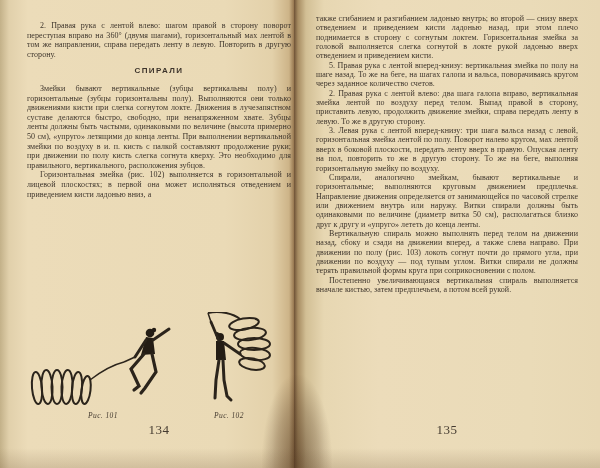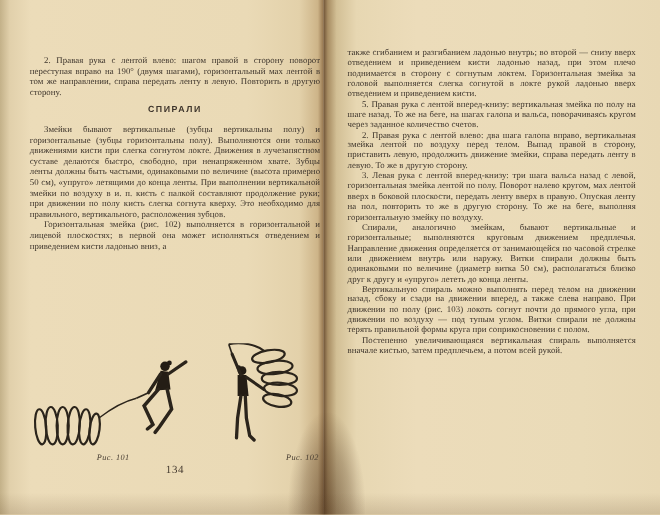--- a/index.html
+++ b/index.html
@@ -22,59 +22,59 @@
     background:radial-gradient(ellipse at 50% 75%, rgba(74,48,26,.55) 0%, rgba(74,48,26,.25) 45%, rgba(74,48,26,0) 72%);
     pointer-events:none;
   }
   .bottom-shade{
     position:absolute;left:0;top:448px;width:600px;height:20px;
     background:linear-gradient(180deg, rgba(90,62,35,0) 0%, rgba(90,62,35,.18) 100%);
     pointer-events:none;
   }
   .textblock{
     position:absolute;text-align:justify;
-    font-size:8px;line-height:9.6px;letter-spacing:.05px;margin-top:29px;
+    font-size:8px;line-height:9.6px;letter-spacing:.05px;
   }
   .tb-left{left:27px;top:21px;width:264px;}
   .tb-right{left:316px;top:14px;width:262px;line-height:9.35px;}
   .textblock p{margin:0;padding:0;}
   .textblock p.indent{text-indent:13px;}
   .sect{
     font-family:"Liberation Sans", sans-serif;font-weight:bold;
     font-size:8px;letter-spacing:1.4px;text-align:center;
     margin:7px 0 8px 0;
   }
   .figures-svg{position:absolute;left:28px;top:312px;}
   .figcap{
     position:absolute;top:411px;font-style:italic;font-size:7.5px;
     letter-spacing:.4px;color:#453b30;
   }
   .cap-101{left:88px;}
-  .cap-102{left:214px;margin-left:46px;}
+  .cap-102{left:214px;}
   .pagenum{
-    position:absolute;top:422px;text-align:center;font-size:10px;
+    position:absolute;top:422px;text-align:center;font-size:13px;
     letter-spacing:.5px;color:#453b30;
   }
   .pn-left{left:27px;width:264px;}
   .pn-right{left:318px;width:258px;}
   svg .ink-line{stroke:#2b241b;fill:none;}
   svg .ink-fill{fill:#241d15;stroke:none;}
 </style>
 </head>
 <body>
 
 <div class="spread">
 
   <div class="page page-left"></div>
   <div class="page page-right"></div>
   <div class="gutter-blot"></div>
   <div class="bottom-shade"></div>
 
   <div class="textblock tb-left">
-    <p class="indent">2. Правая рука с лентой влево: шагом правой в сторону поворот переступая вправо на 190° (двумя шагами), горизонтальный мах лентой в том же направлении, справа передать ленту в левую. Повторить в другую сторону.</p>
+    <p class="indent">2. Правая рука с лентой влево: шагом правой в сторону поворот переступая вправо на 360° (двумя шагами), горизонтальный мах лентой в том же направлении, справа передать ленту в левую. Повторить в другую сторону.</p>
     <h2 class="sect">СПИРАЛИ</h2>
     <p class="indent">Змейки бывают вертикальные (зубцы вертикальны полу) и горизонтальные (зубцы горизонтальны полу). Выполняются они только движениями кисти при слегка согнутом локте. Движения в лучезапястном суставе делаются быстро, свободно, при ненапряженном хвате. Зубцы ленты должны быть частыми, одинаковыми по величине (высота примерно 50 см), «упруго» летящими до конца ленты. При выполнении вертикальной змейки по воздуху в и. п. кисть с палкой составляют продолжение руки; при движении по полу кисть слегка согнута кверху. Это необходимо для правильного, вертикального, расположения зубцов.</p>
     <p class="indent">Горизонтальная змейка (рис. 102) выполняется в горизонтальной и лицевой плоскостях; в первой она может исполняться отведением и приведением кисти ладонью вниз, а</p>
   </div>
 
   <svg class="figures-svg" width="262" height="100" viewBox="0 0 262 100">
 
     <g>
       <g class="ink-line" stroke-width="2">
         <ellipse cx="9" cy="76" rx="5" ry="16" transform="rotate(-5 9 76)"></ellipse>
@@ -127,14 +127,15 @@
   <div class="textblock tb-right">
     <p>также сгибанием и разгибанием ладонью внутрь; во второй — снизу вверх отведением и приведением кисти ладонью назад, при этом плечо поднимается в сторону с согнутым локтем. Горизонтальная змейка за головой выполняется слегка согнутой в локте рукой ладонью вверх отведением и приведением кисти.</p>
     <p class="indent">5. Правая рука с лентой вперед-книзу: вертикальная змейка по полу на шаге назад. То же на беге, на шагах галопа и вальса, поворачиваясь кругом через заданное количество счетов.</p>
     <p class="indent">2. Правая рука с лентой влево: два шага галопа вправо, вертикальная змейка лентой по воздуху перед телом. Выпад правой в сторону, приставить левую, продолжить движение змейки, справа передать ленту в левую. То же в другую сторону.</p>
     <p class="indent">3. Левая рука с лентой вперед-книзу: три шага вальса назад с левой, горизонтальная змейка лентой по полу. Поворот налево кругом, мах лентой вверх в боковой плоскости, передать ленту вверх в правую. Опуская ленту на пол, повторить то же в другую сторону. То же на беге, выполняя горизонтальную змейку по воздуху.</p>
     <p class="indent">Спирали, аналогично змейкам, бывают вертикальные и горизонтальные; выполняются круговым движением предплечья. Направление движения определяется от занимающейся по часовой стрелке или движением внутрь или наружу. Витки спирали должны быть одинаковыми по величине (диаметр витка 50 см), располагаться близко друг к другу и «упруго» лететь до конца ленты.</p>
     <p class="indent">Вертикальную спираль можно выполнять перед телом на движении назад, сбоку и сзади на движении вперед, а также слева направо. При движении по полу (рис. 103) локоть согнут почти до прямого угла, при движении по воздуху — под тупым углом. Витки спирали не должны терять правильной формы круга при соприкосновении с полом.</p>
     <p class="indent">Постепенно увеличивающаяся вертикальная спираль выполняется вначале кистью, затем предплечьем, а потом всей рукой.</p>
   </div>
 
+  <div class="pagenum pn-right">135</div>
 
 </div>
 
 </body></html>

